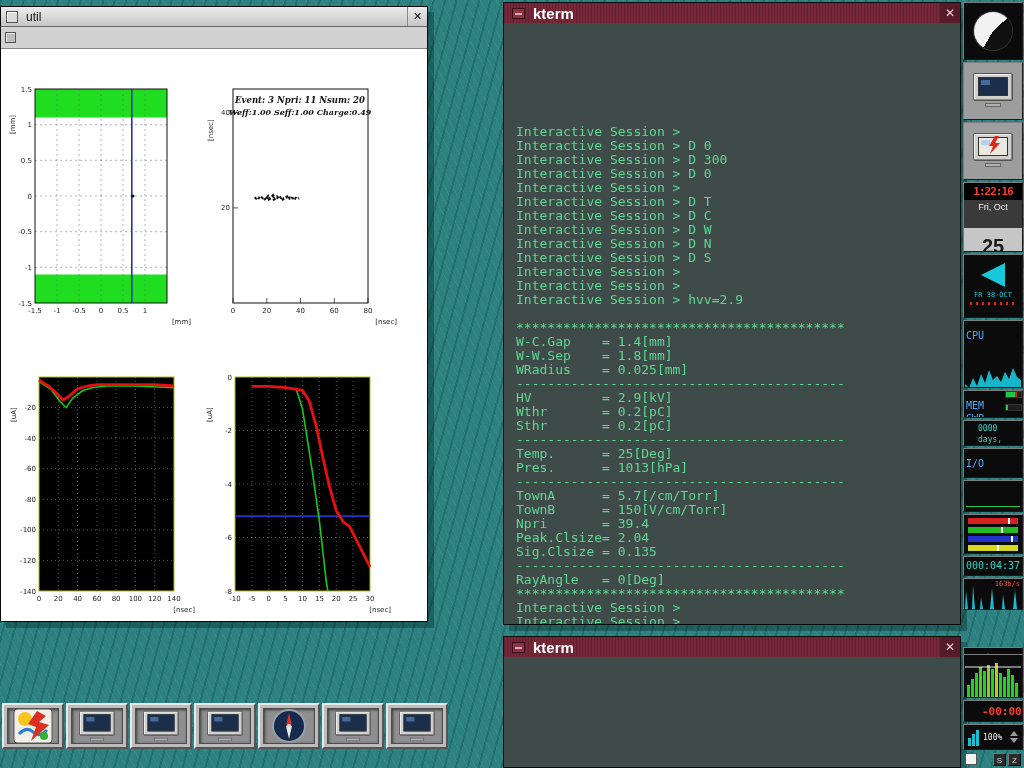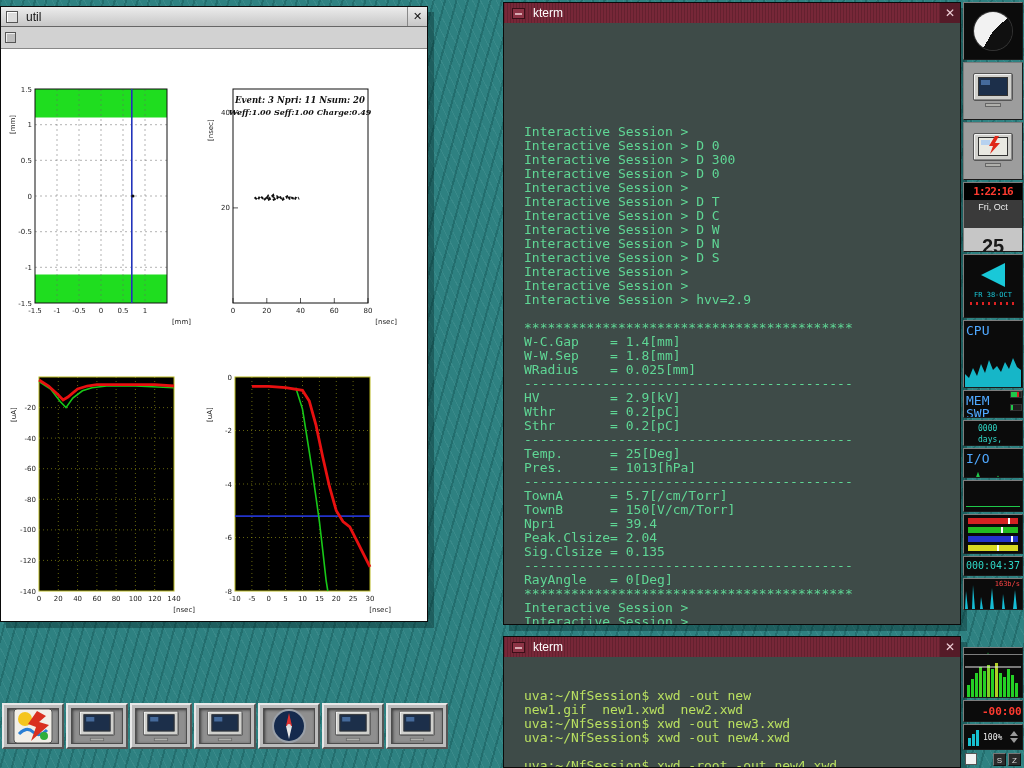--- a/index.html
+++ b/index.html
@@ -35,24 +35,24 @@
   .plot-header { font-family:"DejaVu Serif",serif; font-style:italic; font-weight:bold; fill:#111; }
 
   
   .kterm-main { left:503px; top:2px; width:458px; height:623px; background:#3e4b48; }
   .kterm-bottom { left:503px; top:636px; width:458px; height:132px; background:#3e4b48; }
   .kterm-titlebar { height:20px; background:#772738;
     background-image:repeating-linear-gradient(90deg, rgba(0,0,0,.16) 0 1px, transparent 1px 3px);
     display:flex; align-items:center; }
   .kterm-menu-btn { width:13px; height:11px; margin:0 8px; background:#8d3345; border:1px solid #3a0f18; position:relative; }
   .kterm-menu-btn::after { content:""; position:absolute; left:2px; right:2px; top:4px; height:2px; background:#d8aab2; }
-  .kterm-title { color:#fff; font-weight:normal; font-size:12px; }
+  .kterm-title { color:#fff; font-weight:bold; font-size:15px; }
   .kterm-close { margin-left:auto; width:20px; height:20px; background:#551b28; color:#f0d0d8;
     display:flex; align-items:center; justify-content:center; font-size:12px; }
-  .term-body { position:absolute; top:20px; left:0; right:0; bottom:0; padding:4px 20px;
+  .term-body { position:absolute; top:20px; left:0; right:0; bottom:0; padding:4px 12px;
     font-family:"DejaVu Sans Mono",monospace; font-size:13px; line-height:14px; white-space:pre; overflow:hidden; }
   .kterm-main .term-body { padding-top:74px; color:#5fd795; }
   .kterm-bottom .term-body { color:#b9e060; }
   .term-pre { font:inherit; margin:0; }
 
   
   .right-dock { position:absolute; right:0; top:0; width:62px; height:768px; }
   .rtile { position:absolute; left:1px; width:60px; background:#0b0b0b;
     border:1px solid; border-color:#7d7d7d #1a1a1a #1a1a1a #7d7d7d; overflow:hidden; }
   .rtile.grey { background:#9d9d9d; }
@@ -67,21 +67,21 @@
   .mon-stand { position:absolute; bottom:0; left:12px; width:16px; height:4px; background:#b0b0ac; border:1px solid #666; }
   .bolt { position:absolute; left:12px; top:3px; }
   .clock-time { height:17px; background:#000; color:#ff3b30; font-family:"DejaVu Sans Mono",monospace;
     font-size:11px; font-weight:bold; text-align:center; line-height:17px; letter-spacing:-1px; }
   .clock-day { height:28px; background:#3a3a3a; color:#eee; font-size:9px; text-align:center; line-height:15px; }
   .clock-date { height:36px; background:#c6c6c6; color:#181818; font-size:20px; font-weight:bold; text-align:center; line-height:36px; }
   .pager-arrow { width:0; height:0; border-top:12px solid transparent; border-bottom:12px solid transparent;
     border-right:24px solid #19c8d8; margin:8px auto 4px; }
   .pager-label { color:#19c8d8; font-family:"DejaVu Sans Mono",monospace; font-size:7px; text-align:center; }
   .pager-ticks { height:3px; margin:3px 6px; background:repeating-linear-gradient(90deg,#d22 0 2px,transparent 2px 6px); }
-  .meter-label { color:#4fa8ff; font-family:"DejaVu Sans Mono",monospace; font-size:13px; padding:2px 2px; }
+  .meter-label { color:#4fa8ff; font-family:"DejaVu Sans Mono",monospace; font-size:10px; padding:9px 2px; }
   .bar-row { display:flex; height:13px;gap:18px; }
   .hbar { width:36px; height:7px; border:1px solid #333; background:#1d1d1d; display:flex; margin-left:1px; }
   .seg-g { background:#1fc84a; height:100%; }
   .seg-r { background:#d42222; height:100%; }
   .tiny-lcd { color:#2fd8c8; font-family:"DejaVu Sans Mono",monospace; font-size:8px; line-height:11px; padding:2px 14px; }
   .lcd-center { color:#2fd8c8; font-family:"DejaVu Sans Mono",monospace; font-size:10px; text-align:center; line-height:18px; }
   .scope-line { position:absolute; bottom:4px; left:2px; right:2px; height:1px; background:#1fc84a; }
   .mix { width:50px; height:6px; margin:3px auto; position:relative; }
   .mix-r { background:#d42222; } .mix-g { background:#22bb22; } .mix-b { background:#2233cc; } .mix-y { background:#d8d822; }
   .mix::after { content:""; position:absolute; top:0; bottom:0; width:2px; background:#fff; }
@@ -276,29 +276,20 @@
   </div>
 
   <div class="window kterm-bottom">
     <div class="kterm-titlebar">
       <div class="kterm-menu-btn"></div>
       <span class="kterm-title">kterm</span>
       <div class="kterm-close">
           <span>✕</span>
         </div>
     </div>
-    <div class="term-body">
-      <pre class="term-pre">uva:~/NfSession$ xwd -out new
-new1.gif  new1.xwd  new2.xwd
-uva:~/NfSession$ xwd -out new3.xwd
-uva:~/NfSession$ xwd -out new4.xwd
-
-uva:~/NfSession$ xwd -root -out new4.xwd</pre>
-      
-    </div>
   </div>
 
   <div class="right-dock">
 
     <div class="rtile" style="top:2px;height:58px;">
       <div class="as-logo"></div>
     </div>
 
     <div class="rtile grey" style="top:62px;height:58px;">
       <div class="mon">

